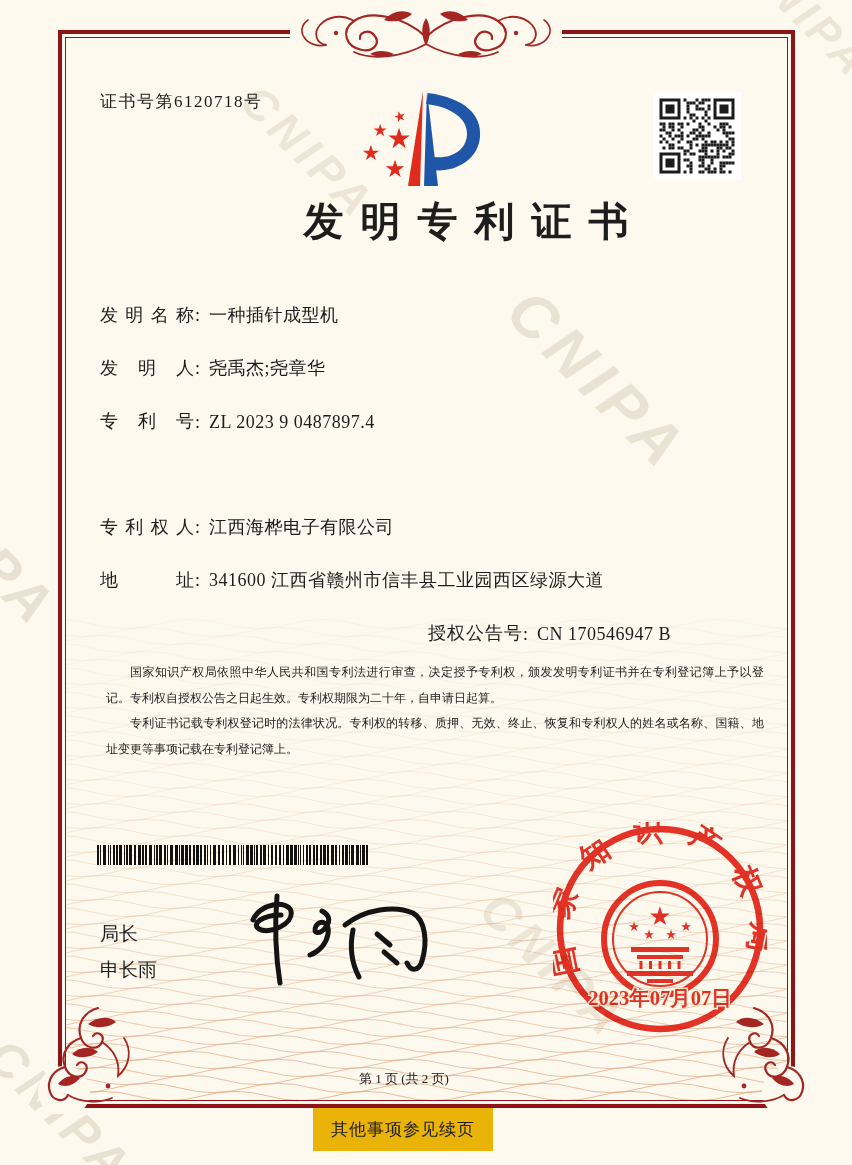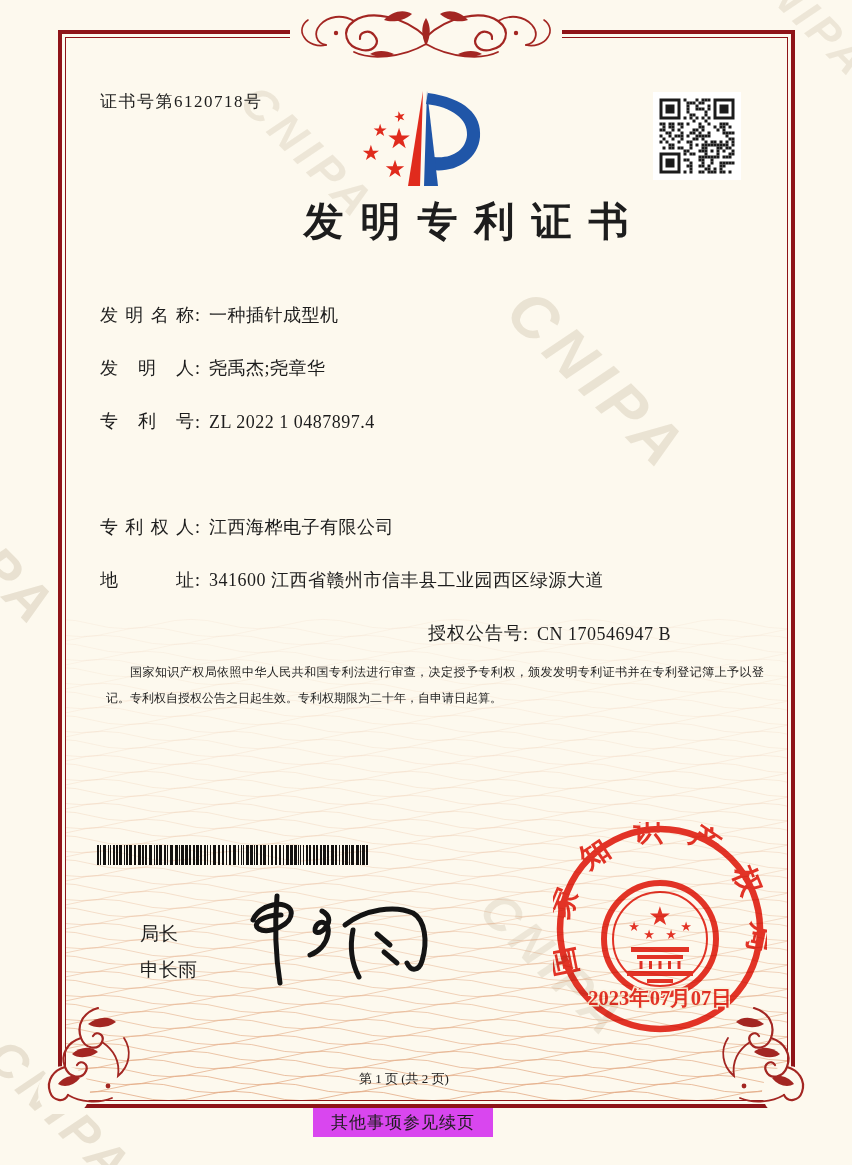--- a/index.html
+++ b/index.html
@@ -49,28 +49,28 @@
   .grant-no{position:absolute;left:428px;top:621px;font-size:18px;white-space:nowrap;}
 
   
   .body-text{position:absolute;left:106px;top:660px;width:658px;font-size:12px;
              line-height:25.5px;text-align:justify;}
   .body-text p{margin:0;text-indent:2em;}
 
   .barcode{position:absolute;left:97px;top:845px;width:273px;height:20px;}
 
   .signer{position:absolute;left:100px;top:916px;font-family:"Liberation Sans","DejaVu Sans",sans-serif;
-          font-size:19px;line-height:36px;margin-left:40px;}
+          font-size:19px;line-height:36px;}
   .autograph{position:absolute;left:225px;top:890px;width:212px;height:96px;}
 
   .seal{position:absolute;left:553px;top:822px;width:214px;height:214px;opacity:0.95;
         mix-blend-mode:multiply;}
 
   .page-indicator{position:absolute;left:0;top:1070px;width:808px;text-align:center;font-size:13px;}
-  .note-box{position:absolute;left:313px;top:1108px;width:180px;height:29px;background:#d946ef;
+  .note-box{position:absolute;left:313px;top:1108px;width:180px;height:43px;background:#eab308;
             display:flex;align-items:center;justify-content:center;font-size:17px;letter-spacing:1px;}
 </style>
 </head>
 <body>
 
 <div class="page">
 
   <span class="wm" style="left:308px;top:152px;font-size:46px;">CNIPA</span>
   <span class="wm" style="left:598px;top:380px;font-size:62px;opacity:0.24;">CNIPA</span>
   <span class="wm" style="left:-24px;top:545px;font-size:56px;opacity:0.26;">CNIPA</span>
@@ -413,34 +413,35 @@
 
   <div class="title">发明专利证书</div>
 
   <div class="field-row" style="top:303px">
     <span class="flabel">发明名称</span><span class="fcolon">:</span><span class="fvalue">一种插针成型机</span>
   </div>
   <div class="field-row" style="top:356px">
     <span class="flabel">发明人</span><span class="fcolon">:</span><span class="fvalue">尧禹杰;尧章华</span>
   </div>
   <div class="field-row" style="top:409px">
-    <span class="flabel">专利号</span><span class="fcolon">:</span><span class="fvalue">ZL 2022 1 0487897.4</span>
+    <span class="flabel">专利号</span><span class="fcolon">:</span><span class="fvalue">ZL 2023 9 0487897.4</span>
   </div>
   <div class="field-row" style="top:515px">
     <span class="flabel">专利权人</span><span class="fcolon">:</span><span class="fvalue">江西海桦电子有限公司</span>
   </div>
   <div class="field-row" style="top:568px">
     <span class="flabel">地址</span><span class="fcolon">:</span><span class="fvalue">341600 江西省赣州市信丰县工业园西区绿源大道</span>
   </div>
   <div class="grant-no">
     <span class="flabel">授权公告号</span><span class="fcolon">:</span><span class="fvalue">CN 170546947 B</span>
   </div>
 
   <div class="body-text">
     <p>国家知识产权局依照中华人民共和国专利法进行审查，决定授予专利权，颁发发明专利证书并在专利登记簿上予以登记。专利权自授权公告之日起生效。专利权期限为二十年，自申请日起算。</p>
+    <p>专利证书记载专利权登记时的法律状况。专利权的转移、质押、无效、终止、恢复和专利权人的姓名或名称、国籍、地址变更等事项记载在专利登记簿上。</p>
   </div>
 
   <svg class="barcode" viewBox="0 0 273 20" preserveAspectRatio="none" id="barcode">
       <rect x="0" y="0" width="2" height="20" fill="#141210"></rect>
       <rect x="3" y="0" width="1" height="20" fill="#141210"></rect>
       <rect x="6" y="0" width="3" height="20" fill="#141210"></rect>
       <rect x="11" y="0" width="1" height="20" fill="#141210"></rect>
       <rect x="13" y="0" width="1" height="20" fill="#141210"></rect>
       <rect x="16" y="0" width="2" height="20" fill="#141210"></rect>
       <rect x="19" y="0" width="2" height="20" fill="#141210"></rect>

